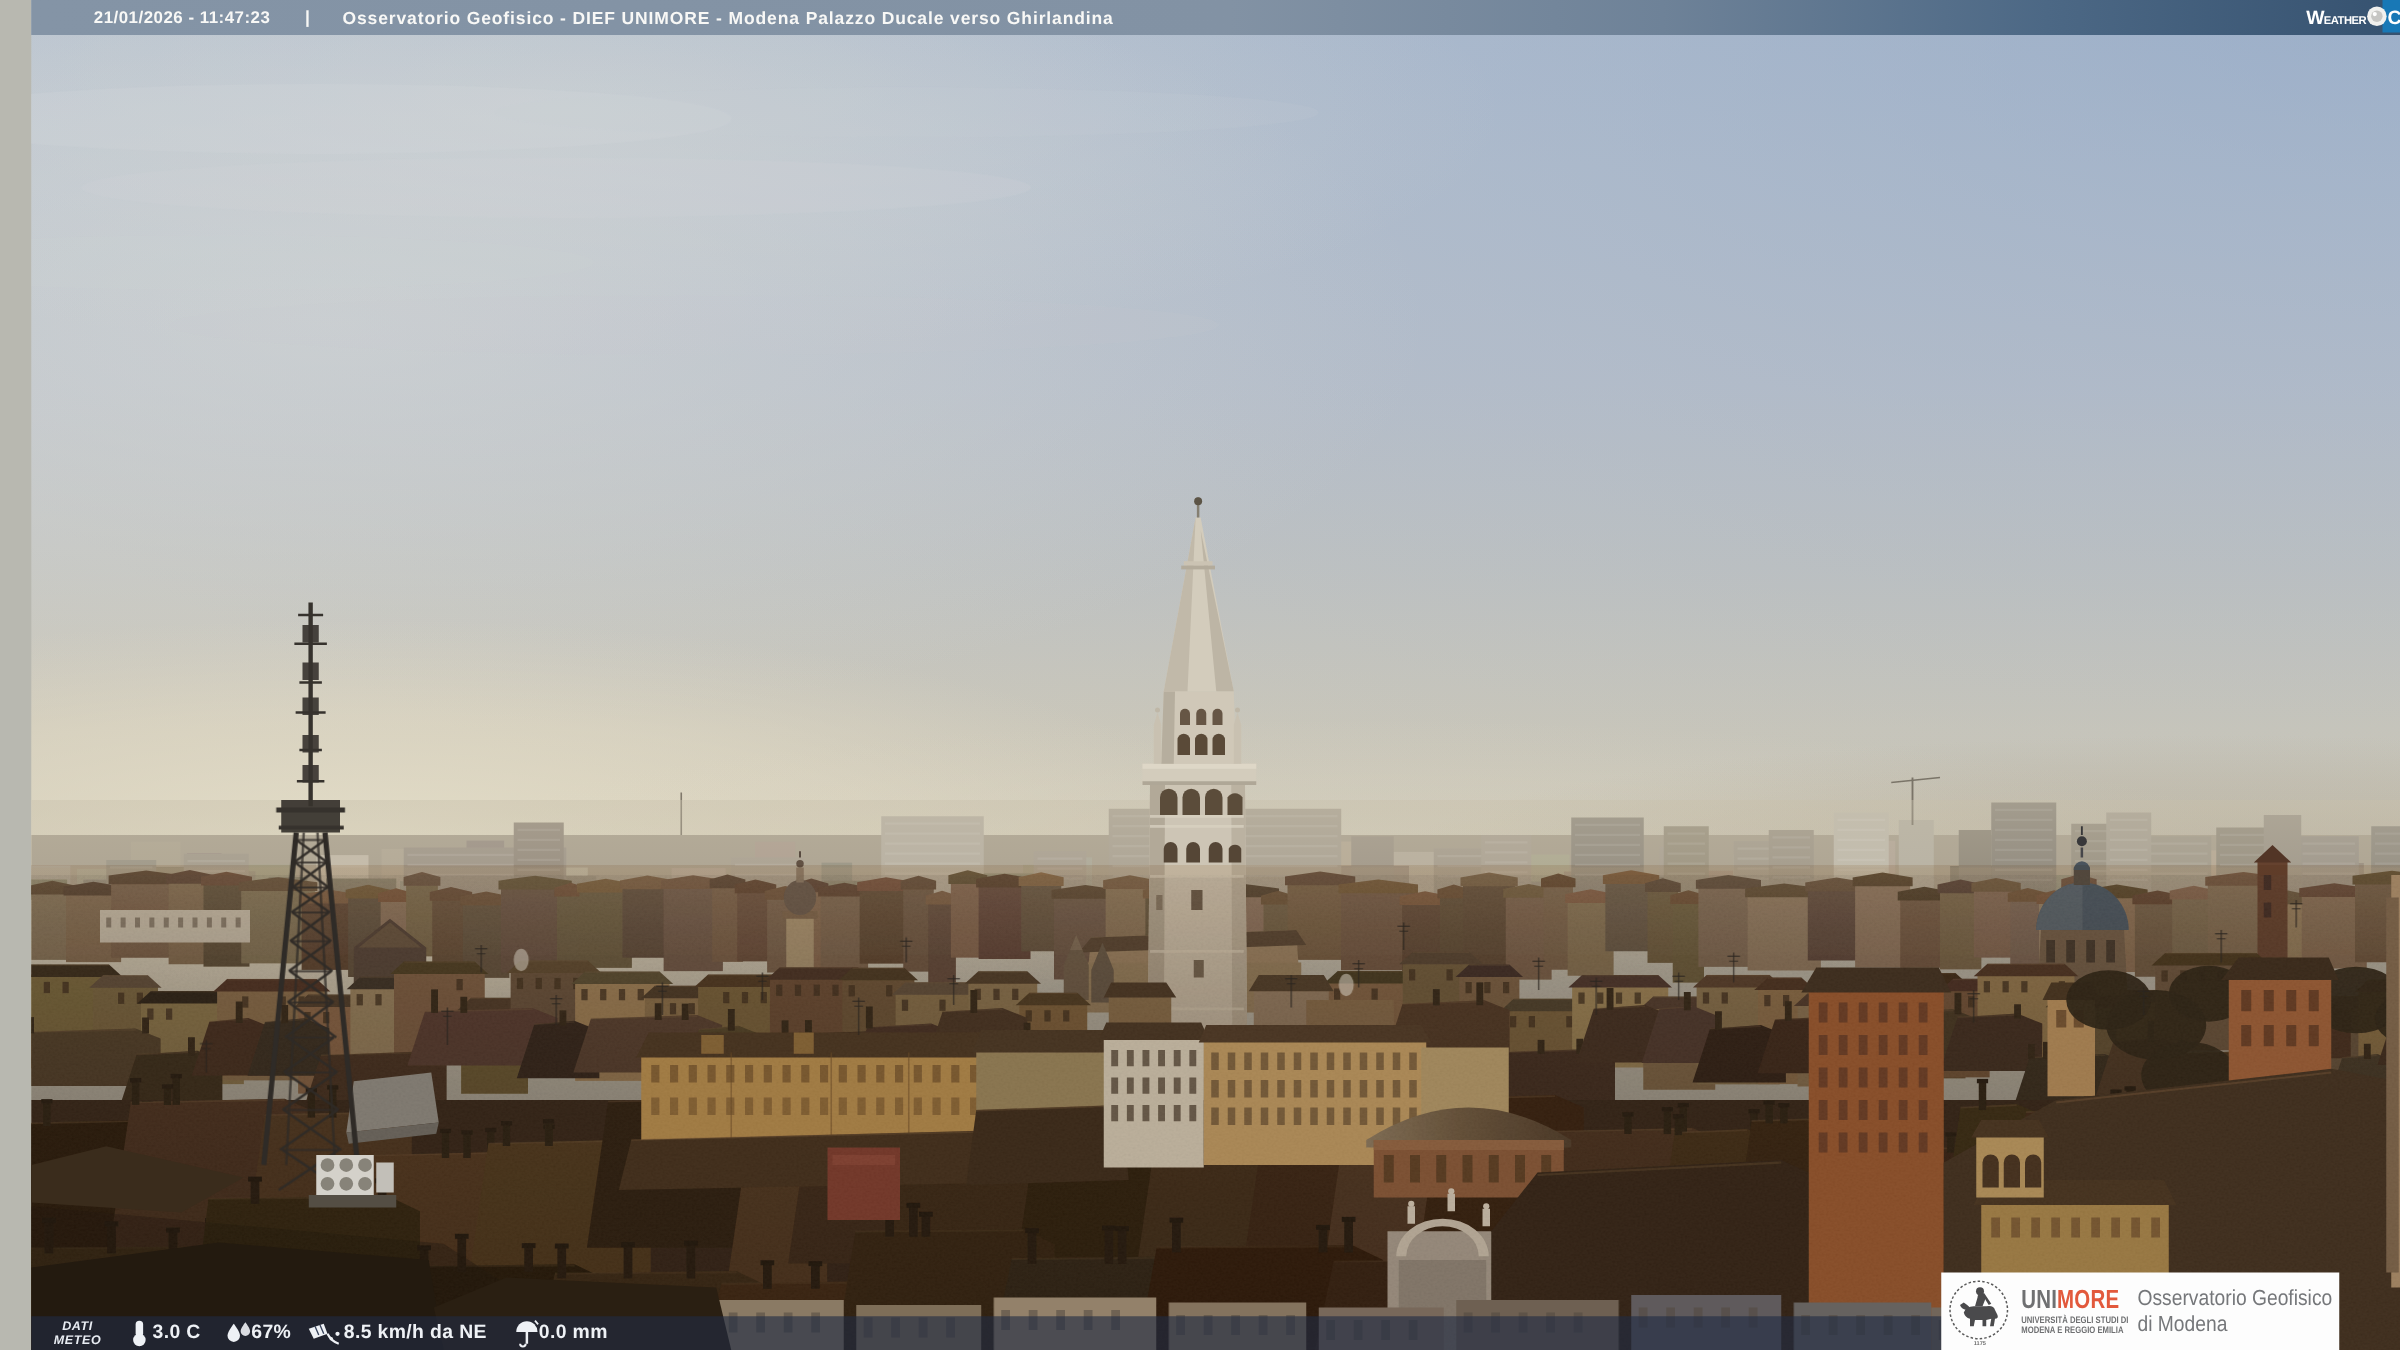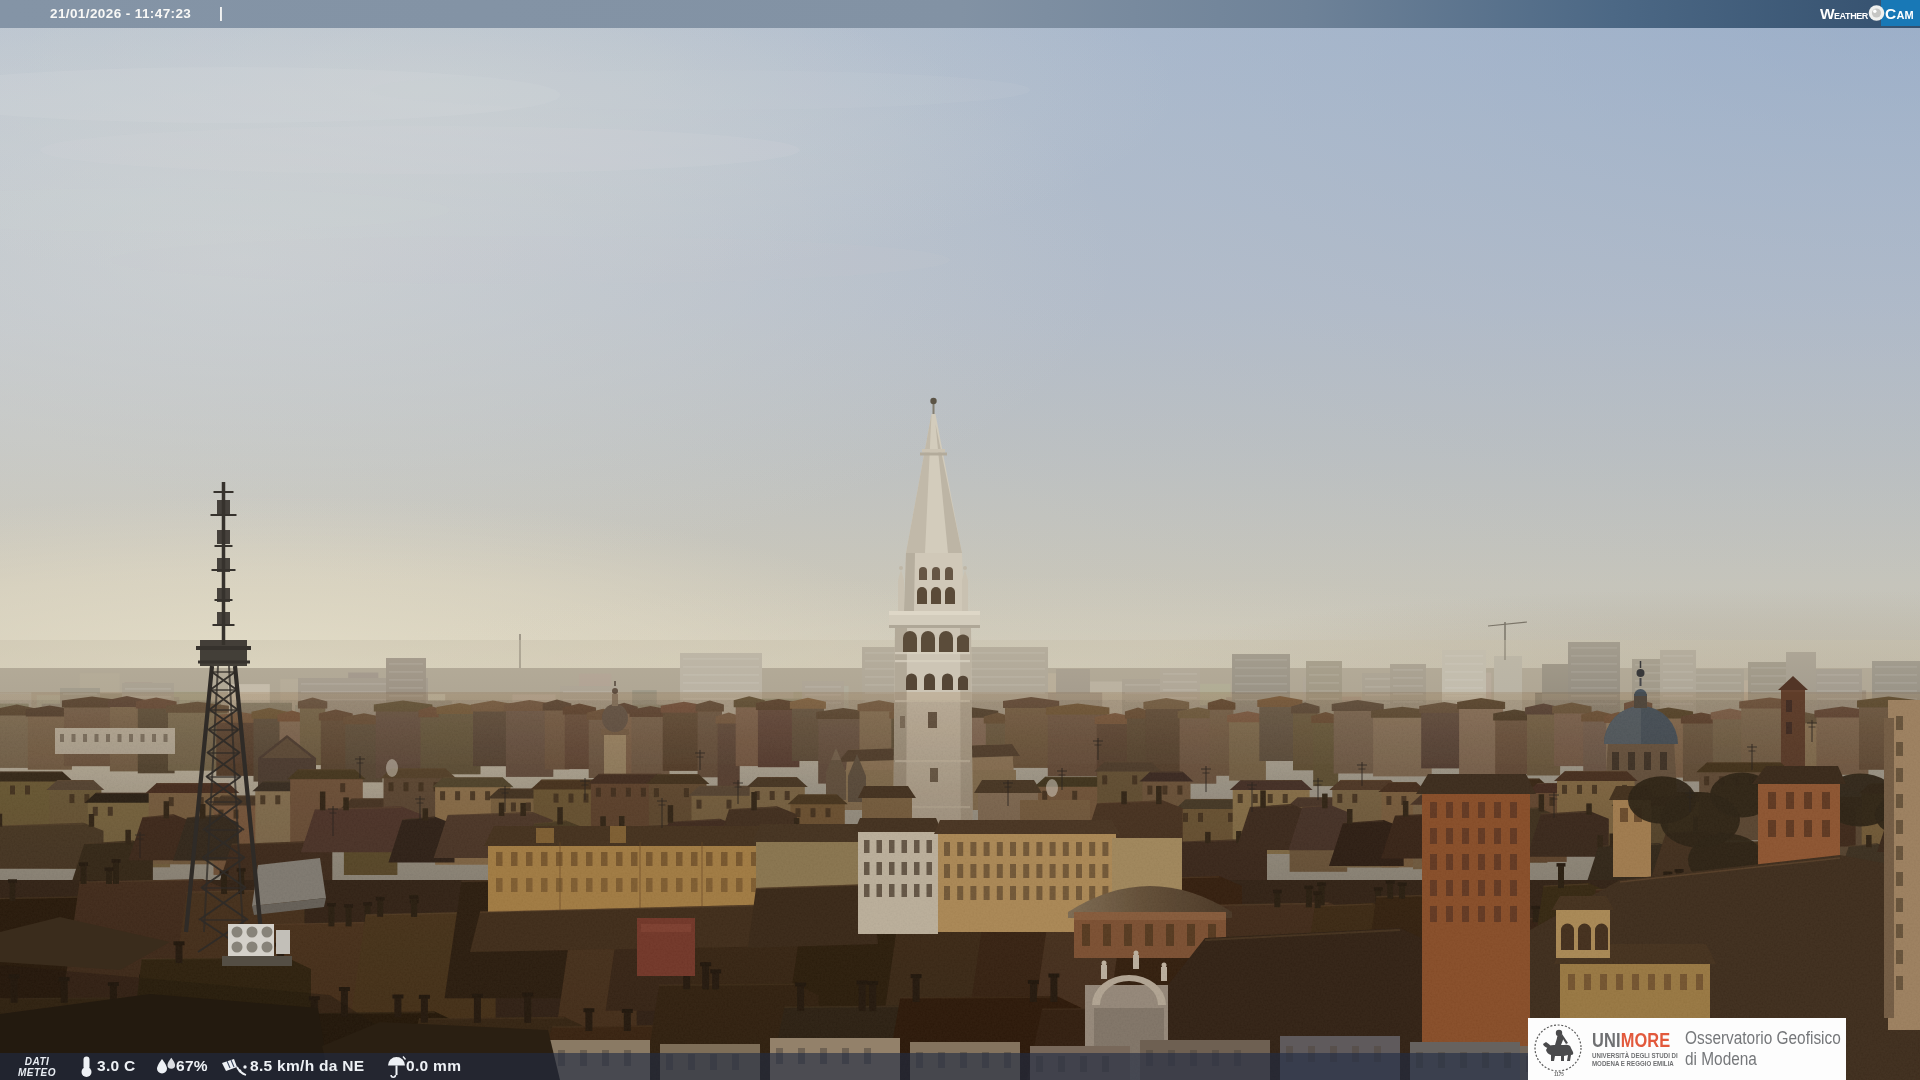--- a/index.html
+++ b/index.html
@@ -1,16 +1,16 @@
 <!DOCTYPE html>
 <html><head><meta charset="utf-8">
 <style>
 html,body{margin:0;padding:0;width:1920px;height:1080px;overflow:hidden;background:#b8b8b0;
 font-family:"Liberation Sans",sans-serif;}
-#stage{position:relative;width:1896px;height:1080px;}
+#stage{position:relative;width:1896px;height:1080px;margin-left:25px;}
 svg{position:absolute;left:0;top:0;}
 .ov{position:absolute;color:#fff;font-weight:bold;}
 #topbar{left:0;top:0;width:1920px;height:28px;background:linear-gradient(90deg,#8494a6 0%,#8292a4 50%,#6e8298 68%,#4c6885 84%,#34506e 100%);}
 #tbtext{left:50px;top:6px;font-size:13.5px;letter-spacing:0.4px;color:#f8f8f6;}
 #tbtitle{left:249px;top:6px;font-size:14px;letter-spacing:0.7px;color:#f8f8f6;}
 #botbar{left:0;top:1053px;width:1602px;height:27px;background:rgba(32,44,68,0.62);}
 .bi{position:absolute;top:1057px;color:#eef1f5;font-weight:bold;font-size:15.5px;letter-spacing:0.3px;}
 #dati{left:12px;top:1056px;width:50px;text-align:center;font-size:10px;line-height:11px;letter-spacing:0.5px;color:#e8ecf2;font-weight:bold;font-style:italic;}
 #ubox{left:1528px;top:1018px;width:318px;height:62px;background:#fdfdfd;}
 #unm{position:absolute;left:64px;top:10px;font-size:21px;font-weight:bold;letter-spacing:0.2px;color:#6f7072;transform:scaleX(0.78);transform-origin:0 0;white-space:nowrap;}
@@ -1503,20 +1503,21 @@
 <line x1="356.5" y1="763.0" x2="363.5" y2="763.0" stroke="#2c2620" stroke-width="1" opacity="0.7"></line>
 <polygon points="0.0,1080.0 330.0,1080.0 318.0,1008.0 150.0,994.0 0.0,1014.0" fill="#231a0f"></polygon>
 <polygon points="0.0,962.0 120.0,970.0 170.0,942.0 60.0,917.0 0.0,932.0" fill="#3a2c1c"></polygon>
 <polygon points="330.0,1080.0 560.0,1080.0 548.0,1030.0 380.0,1022.0 322.0,1046.0" fill="#2a1f12"></polygon>
 <ellipse cx="392.0" cy="768.0" rx="6.0" ry="9.0" fill="#d4cec0" opacity="0.5"></ellipse>
 <ellipse cx="1052.0" cy="788.0" rx="6.0" ry="9.0" fill="#d1cbbe" opacity="0.55"></ellipse>
 </svg>
 <div class="ov" id="topbar"></div>
 <div class="ov" id="tbtext">21/01/2026 - 11:47:23</div>
 <div class="ov" style="left:219px;top:5px;font-size:14px;color:#f8f8f6;">|</div>
+<div class="ov" id="tbtitle">Osservatorio Geofisico - DIEF UNIMORE - Modena Palazzo Ducale verso Ghirlandina</div>
 <svg id="wc" width="110" height="28" viewBox="0 0 110 28" style="left:1810px;top:0;">
  <rect x="71" y="0" width="39" height="26" fill="#1878b6"></rect>
  <circle cx="66.5" cy="13" r="7.8" fill="#f0f0ee"></circle>
  <circle cx="66.5" cy="13" r="4.6" fill="#c6c6c4"></circle>
  <circle cx="64.8" cy="11.2" r="1.7" fill="#ffffff"></circle>
  <text x="10" y="19" font-family="Liberation Sans" font-weight="bold" font-size="15.5" fill="#ffffff">W</text>
  <text x="24" y="19" font-family="Liberation Sans" font-weight="bold" font-size="9" letter-spacing="-0.4" fill="#ffffff">EATHER</text>
  <text x="75" y="19" font-family="Liberation Sans" font-weight="bold" font-size="15.5" fill="#ffffff">C</text>
  <text x="86.5" y="19" font-family="Liberation Sans" font-weight="bold" font-size="11" fill="#ffffff">AM</text>
 </svg>

